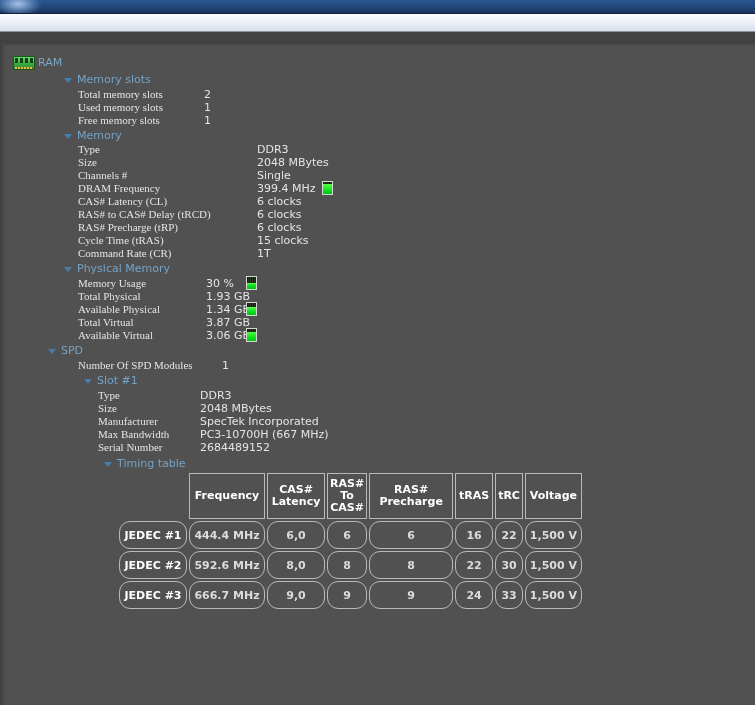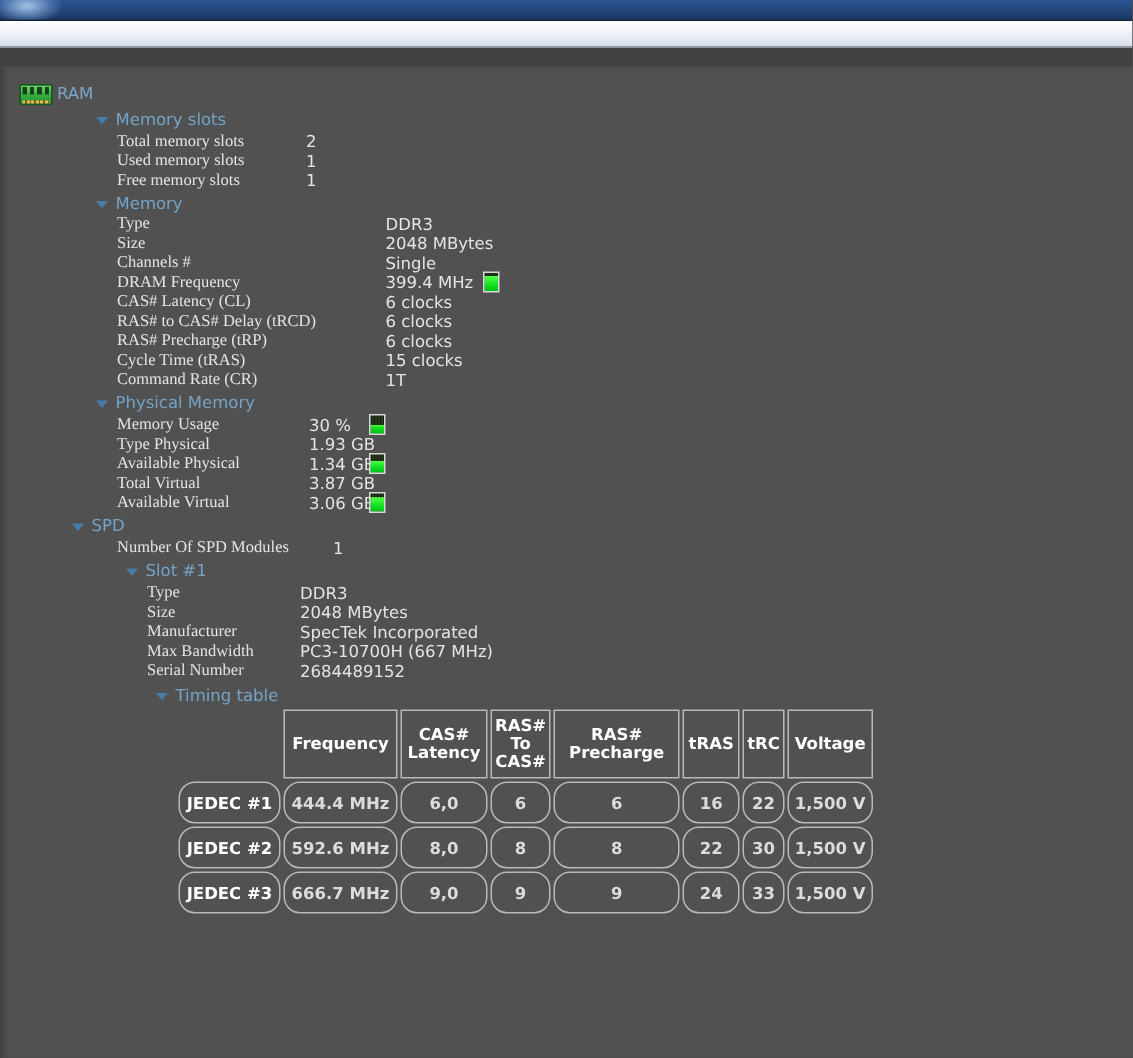--- a/index.html
+++ b/index.html
@@ -156,21 +156,21 @@
     <span class="val">1T</span>
   </div>
 
 <div class="abs hdr" style="left:64px;top:262px;"><span class="arrow"></span><span>Physical Memory</span></div>
 <div class="abs row sC" style="top:277px;">
     <span class="lbl">Memory Usage</span>
     <span class="val">30 %</span>
   </div>
 <div class="gauge" style="left:246px;top:276px;--empty:50%;"></div>
 <div class="abs row sC" style="top:290px;">
-    <span class="lbl">Type Physical</span>
+    <span class="lbl">Total Physical</span>
     <span class="val">1.93 GB</span>
   </div>
 <div class="abs row sC" style="top:303px;">
     <span class="lbl">Available Physical</span>
     <span class="val">1.34 GB</span>
   </div>
 <div class="gauge" style="left:246px;top:302px;--empty:35%;"></div>
 <div class="abs row sC" style="top:316px;">
     <span class="lbl">Total Virtual</span>
     <span class="val">3.87 GB</span>

